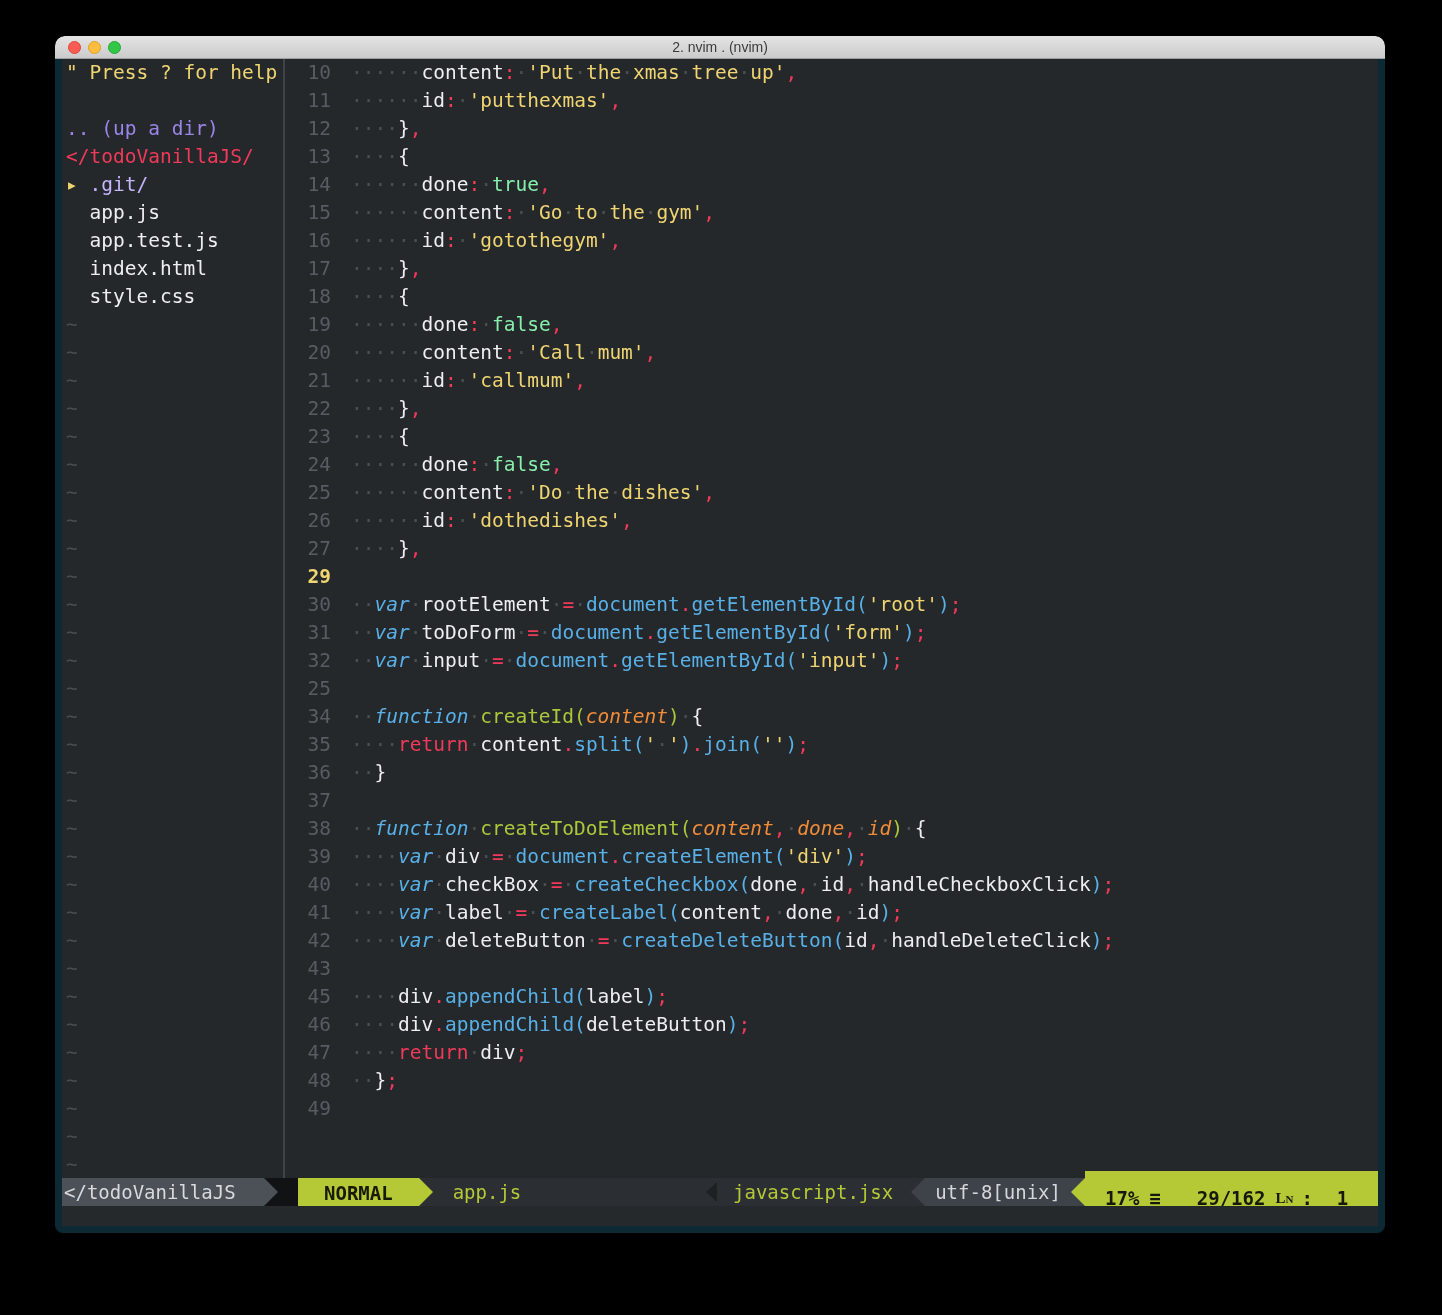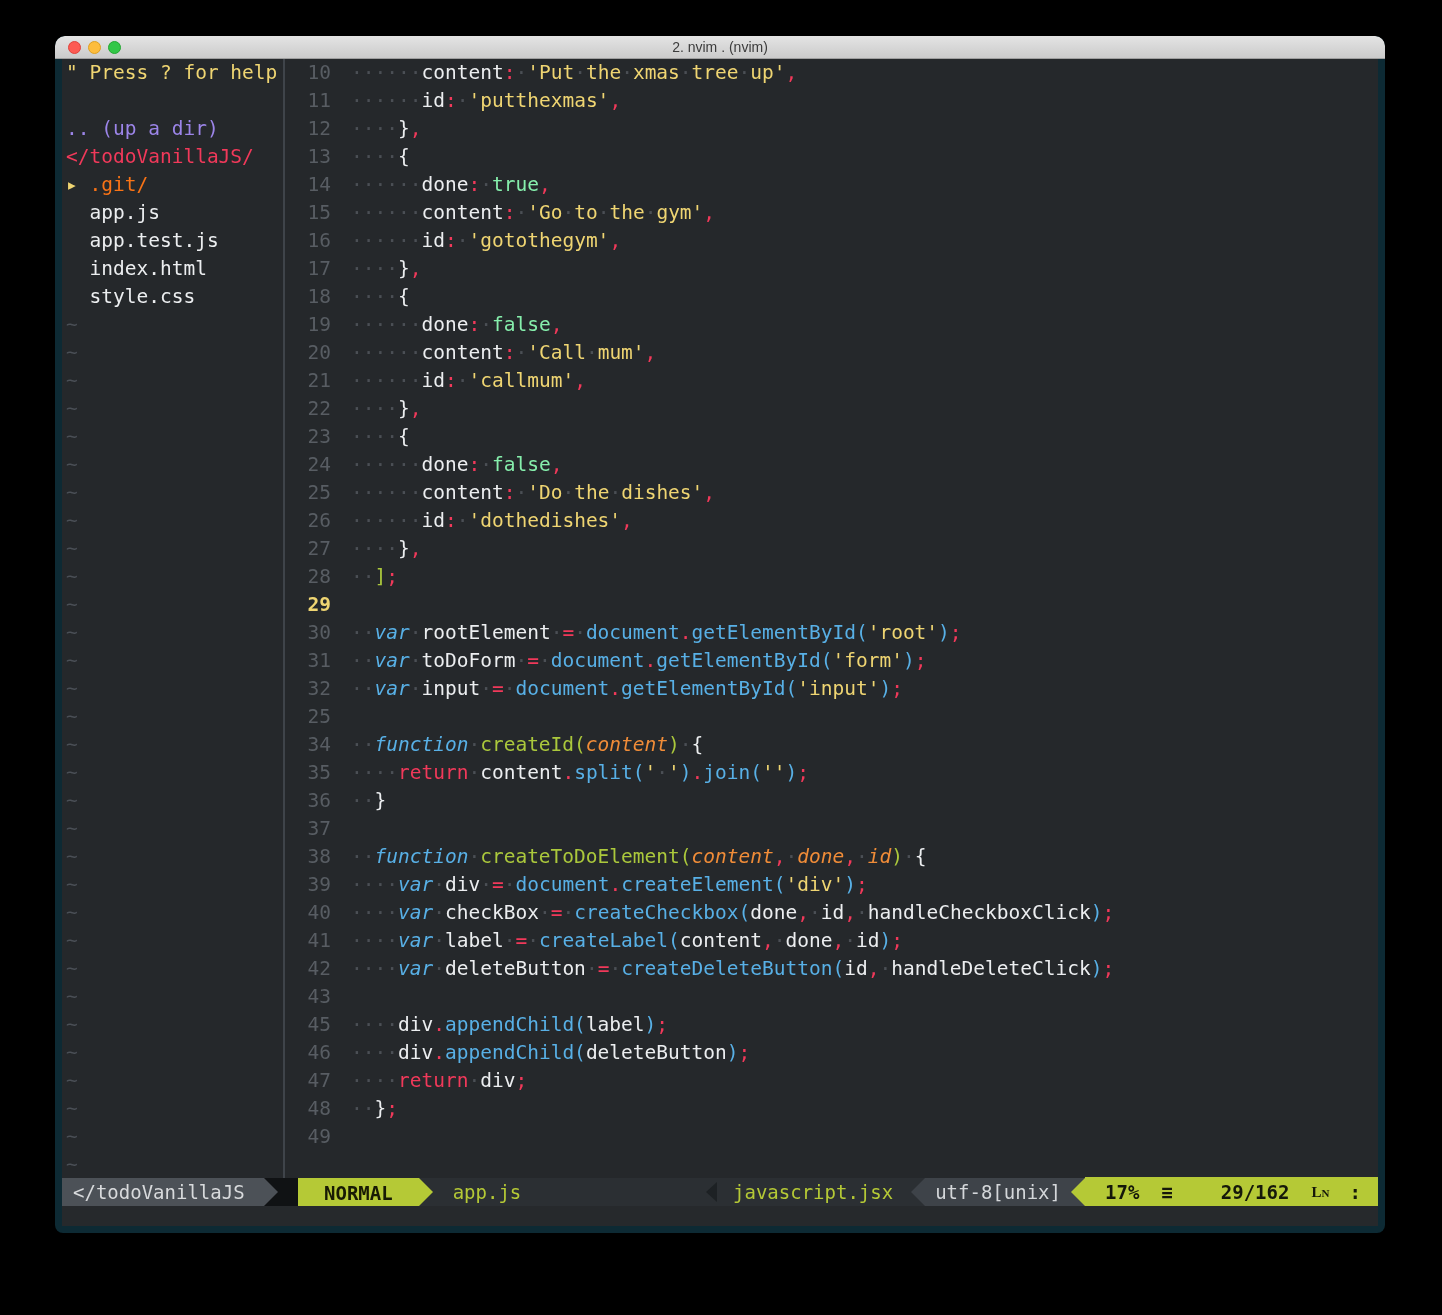--- a/index.html
+++ b/index.html
@@ -28,21 +28,21 @@
           font-size:19.5px; line-height:28px; }
 
   .main { position:absolute; left:0; right:0; top:0; bottom:48px; overflow:hidden; }
 
   
   .sidebar { position:absolute; left:0; top:0; bottom:0; width:221px; overflow:hidden; }
   .sb-row { height:28px; white-space:pre; padding-left:4px; }
   .c-help  { color:#efd572; }
   .c-updir { color:#9c85e9; }
   .c-root  { color:#f1395a; }
-  .c-dir   { color:#f97316; }
+  .c-dir   { color:#c4b5fd; }
   .c-file  { color:#eceef0; }
   .c-arrow { color:#efd572; }
   .c-tilde { color:#4a4f56; }
 
   .vsep { position:absolute; left:221px; top:0; bottom:0; width:2px; background:#3f444a; }
 
   
   .code { position:absolute; left:223px; right:0; top:0; bottom:0; overflow:hidden; }
   .code-line { height:28px; white-space:nowrap; }
   .ln { display:inline-block; width:46px; margin-right:20px; text-align:right;
@@ -54,39 +54,39 @@
   .tk-st { color:#efd572; }
   .tk-kw { color:#58b0e6; font-style:italic; }
   .tk-mt { color:#58b0e6; }
   .tk-fn { color:#abc83c; }
   .tk-pr { color:#f08c38; font-style:italic; }
   .tk-bo { color:#86efac; }
 
   
   .statusline { position:absolute; left:0; right:0; bottom:20px; height:28px;
                 display:flex; align-items:stretch; font-size:19px; background:#101214; }
-  .sl-tree { width:202px; background:#4c5157; color:#d8dadc; padding-left:11px;
+  .sl-tree { width:202px; background:#4c5157; color:#d8dadc; padding-left:2px;
              line-height:28px; white-space:pre; }
   .tri { width:0; height:0; border-top:14px solid transparent; border-bottom:14px solid transparent; }
   .tri-tree { border-left:14px solid #4c5157; background:#101214; }
   .sl-gap { width:20px; background:#101214; }
   .sl-mode { background:#b5c936; color:#181b04; font-weight:bold; padding:1px 26px;
              line-height:28px; }
   .tri-mode { border-left:14px solid #b5c936; background:#2b2f33; }
   .sl-mid { flex:1; background:#2b2f33; display:flex; align-items:center; }
   .sl-file { color:#b5c936; margin-left:20px; line-height:28px; }
   .sl-right { margin-left:auto; display:flex; align-items:center; height:28px;justify-content:flex-end; }
   .chev-left { width:0; height:0; border-top:10px solid transparent;
                border-bottom:10px solid transparent; border-right:11px solid #1d2124; }
   .sl-ft { color:#b5c936; margin:0 18px 0 16px; line-height:28px; }
   .tri-enc { border-right:14px solid #3e4349; background:#2b2f33; }
   .sl-enc { background:#3e4349; color:#d4d7da; padding:0 10px; line-height:28px; }
   .tri-green { border-right:14px solid #b5c936; background:#3e4349; }
   .sl-pos { background:#b5c936; color:#15180a; font-weight:bold; width:293px;
-            display:flex; align-items:center; padding:0 16px 0 20px; line-height:28px;gap:12px; }
+            display:flex; align-items:center; padding:12px 16px 0 20px; line-height:28px; }
   .sp-pct { margin-right:10px; }
   .sp-eq  { margin-right:36px; }
   .sp-loc { margin-right:10px; }
   .lnsym  { margin-right:8px; font-weight:bold;font-family:Liberation Serif, serif; }
   .lnsym .mainL { font-size:15px; }
   .lnsym .subN  { font-size:11px; }
   .sp-colon { margin-right:24px; }
 
   .cmdline { position:absolute; left:0; right:0; bottom:0; height:20px; background:#26292c; }
 </style>
@@ -162,21 +162,20 @@
           <div class="code-line"><span class="ln">18</span><span class="tk-ws">·</span><span class="tk-ws">·</span><span class="tk-ws">·</span><span class="tk-ws">·</span><span class="tk-fg">{</span></div>
           <div class="code-line"><span class="ln">19</span><span class="tk-ws">·</span><span class="tk-ws">·</span><span class="tk-ws">·</span><span class="tk-ws">·</span><span class="tk-ws">·</span><span class="tk-ws">·</span><span class="tk-fg">done</span><span class="tk-pk">:</span><span class="tk-ws">·</span><span class="tk-bo">false</span><span class="tk-pk">,</span></div>
           <div class="code-line"><span class="ln">20</span><span class="tk-ws">·</span><span class="tk-ws">·</span><span class="tk-ws">·</span><span class="tk-ws">·</span><span class="tk-ws">·</span><span class="tk-ws">·</span><span class="tk-fg">content</span><span class="tk-pk">:</span><span class="tk-ws">·</span><span class="tk-st">'Call</span><span class="tk-ws">·</span><span class="tk-st">mum'</span><span class="tk-pk">,</span></div>
           <div class="code-line"><span class="ln">21</span><span class="tk-ws">·</span><span class="tk-ws">·</span><span class="tk-ws">·</span><span class="tk-ws">·</span><span class="tk-ws">·</span><span class="tk-ws">·</span><span class="tk-fg">id</span><span class="tk-pk">:</span><span class="tk-ws">·</span><span class="tk-st">'callmum'</span><span class="tk-pk">,</span></div>
           <div class="code-line"><span class="ln">22</span><span class="tk-ws">·</span><span class="tk-ws">·</span><span class="tk-ws">·</span><span class="tk-ws">·</span><span class="tk-fg">}</span><span class="tk-pk">,</span></div>
           <div class="code-line"><span class="ln">23</span><span class="tk-ws">·</span><span class="tk-ws">·</span><span class="tk-ws">·</span><span class="tk-ws">·</span><span class="tk-fg">{</span></div>
           <div class="code-line"><span class="ln">24</span><span class="tk-ws">·</span><span class="tk-ws">·</span><span class="tk-ws">·</span><span class="tk-ws">·</span><span class="tk-ws">·</span><span class="tk-ws">·</span><span class="tk-fg">done</span><span class="tk-pk">:</span><span class="tk-ws">·</span><span class="tk-bo">false</span><span class="tk-pk">,</span></div>
           <div class="code-line"><span class="ln">25</span><span class="tk-ws">·</span><span class="tk-ws">·</span><span class="tk-ws">·</span><span class="tk-ws">·</span><span class="tk-ws">·</span><span class="tk-ws">·</span><span class="tk-fg">content</span><span class="tk-pk">:</span><span class="tk-ws">·</span><span class="tk-st">'Do</span><span class="tk-ws">·</span><span class="tk-st">the</span><span class="tk-ws">·</span><span class="tk-st">dishes'</span><span class="tk-pk">,</span></div>
           <div class="code-line"><span class="ln">26</span><span class="tk-ws">·</span><span class="tk-ws">·</span><span class="tk-ws">·</span><span class="tk-ws">·</span><span class="tk-ws">·</span><span class="tk-ws">·</span><span class="tk-fg">id</span><span class="tk-pk">:</span><span class="tk-ws">·</span><span class="tk-st">'dothedishes'</span><span class="tk-pk">,</span></div>
           <div class="code-line"><span class="ln">27</span><span class="tk-ws">·</span><span class="tk-ws">·</span><span class="tk-ws">·</span><span class="tk-ws">·</span><span class="tk-fg">}</span><span class="tk-pk">,</span></div>
-          <div class="code-line"><span class="ln">28</span><span class="tk-ws">·</span><span class="tk-ws">·</span><span class="tk-fn">]</span><span class="tk-pk">;</span></div>
           <div class="code-line"><span class="ln cur">29</span></div>
           <div class="code-line"><span class="ln">30</span><span class="tk-ws">·</span><span class="tk-ws">·</span><span class="tk-kw">var</span><span class="tk-ws">·</span><span class="tk-fg">rootElement</span><span class="tk-ws">·</span><span class="tk-pk">=</span><span class="tk-ws">·</span><span class="tk-mt">document</span><span class="tk-pk">.</span><span class="tk-mt">getElementById(</span><span class="tk-st">'root'</span><span class="tk-mt">)</span><span class="tk-pk">;</span></div>
           <div class="code-line"><span class="ln">31</span><span class="tk-ws">·</span><span class="tk-ws">·</span><span class="tk-kw">var</span><span class="tk-ws">·</span><span class="tk-fg">toDoForm</span><span class="tk-ws">·</span><span class="tk-pk">=</span><span class="tk-ws">·</span><span class="tk-mt">document</span><span class="tk-pk">.</span><span class="tk-mt">getElementById(</span><span class="tk-st">'form'</span><span class="tk-mt">)</span><span class="tk-pk">;</span></div>
           <div class="code-line"><span class="ln">32</span><span class="tk-ws">·</span><span class="tk-ws">·</span><span class="tk-kw">var</span><span class="tk-ws">·</span><span class="tk-fg">input</span><span class="tk-ws">·</span><span class="tk-pk">=</span><span class="tk-ws">·</span><span class="tk-mt">document</span><span class="tk-pk">.</span><span class="tk-mt">getElementById(</span><span class="tk-st">'input'</span><span class="tk-mt">)</span><span class="tk-pk">;</span></div>
           <div class="code-line"><span class="ln">25</span></div>
           <div class="code-line"><span class="ln">34</span><span class="tk-ws">·</span><span class="tk-ws">·</span><span class="tk-kw">function</span><span class="tk-ws">·</span><span class="tk-fn">createId(</span><span class="tk-pr">content</span><span class="tk-fn">)</span><span class="tk-ws">·</span><span class="tk-fg">{</span></div>
           <div class="code-line"><span class="ln">35</span><span class="tk-ws">·</span><span class="tk-ws">·</span><span class="tk-ws">·</span><span class="tk-ws">·</span><span class="tk-pk">return</span><span class="tk-ws">·</span><span class="tk-fg">content</span><span class="tk-pk">.</span><span class="tk-mt">split(</span><span class="tk-st">'</span><span class="tk-ws">·</span><span class="tk-st">'</span><span class="tk-mt">)</span><span class="tk-pk">.</span><span class="tk-mt">join(</span><span class="tk-st">''</span><span class="tk-mt">)</span><span class="tk-pk">;</span></div>
           <div class="code-line"><span class="ln">36</span><span class="tk-ws">·</span><span class="tk-ws">·</span><span class="tk-fg">}</span></div>
           <div class="code-line"><span class="ln">37</span></div>
           <div class="code-line"><span class="ln">38</span><span class="tk-ws">·</span><span class="tk-ws">·</span><span class="tk-kw">function</span><span class="tk-ws">·</span><span class="tk-fn">createToDoElement(</span><span class="tk-pr">content</span><span class="tk-pk">,</span><span class="tk-ws">·</span><span class="tk-pr">done</span><span class="tk-pk">,</span><span class="tk-ws">·</span><span class="tk-pr">id</span><span class="tk-fn">)</span><span class="tk-ws">·</span><span class="tk-fg">{</span></div>

